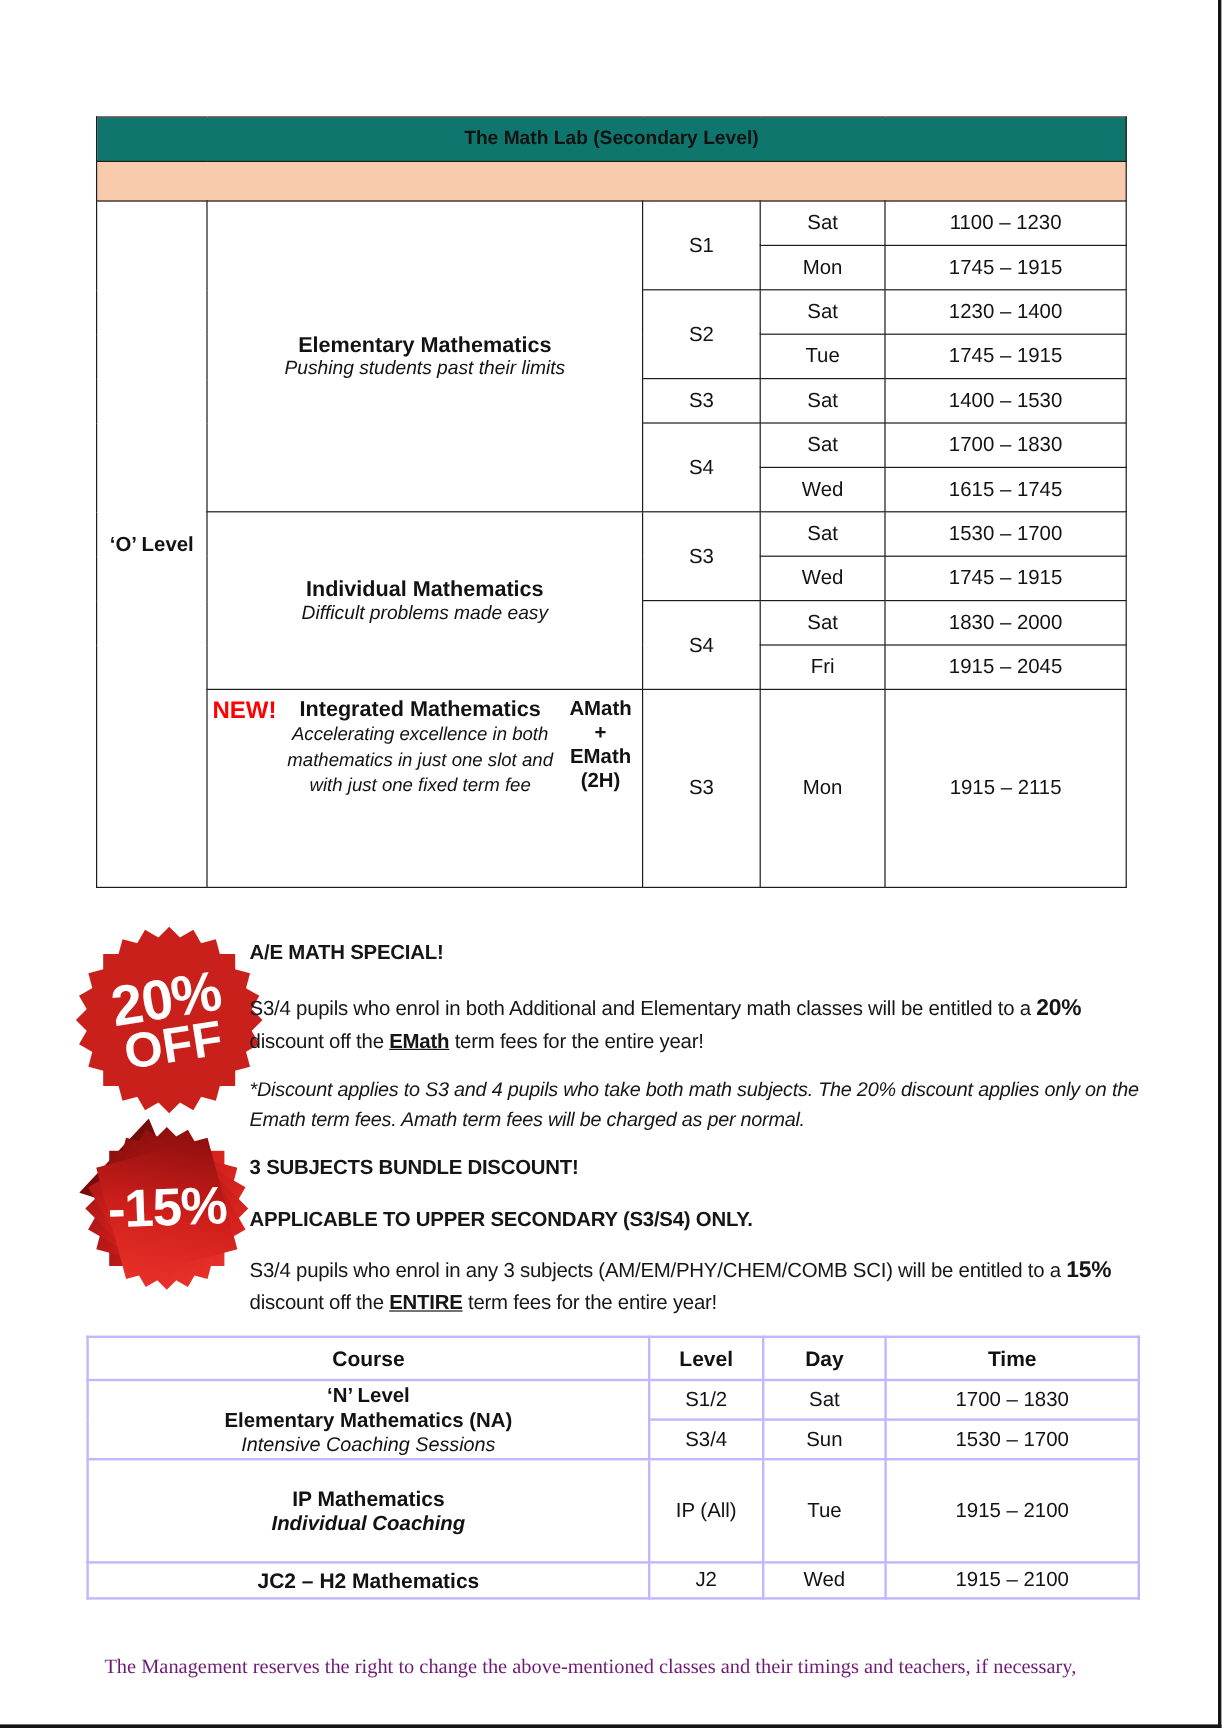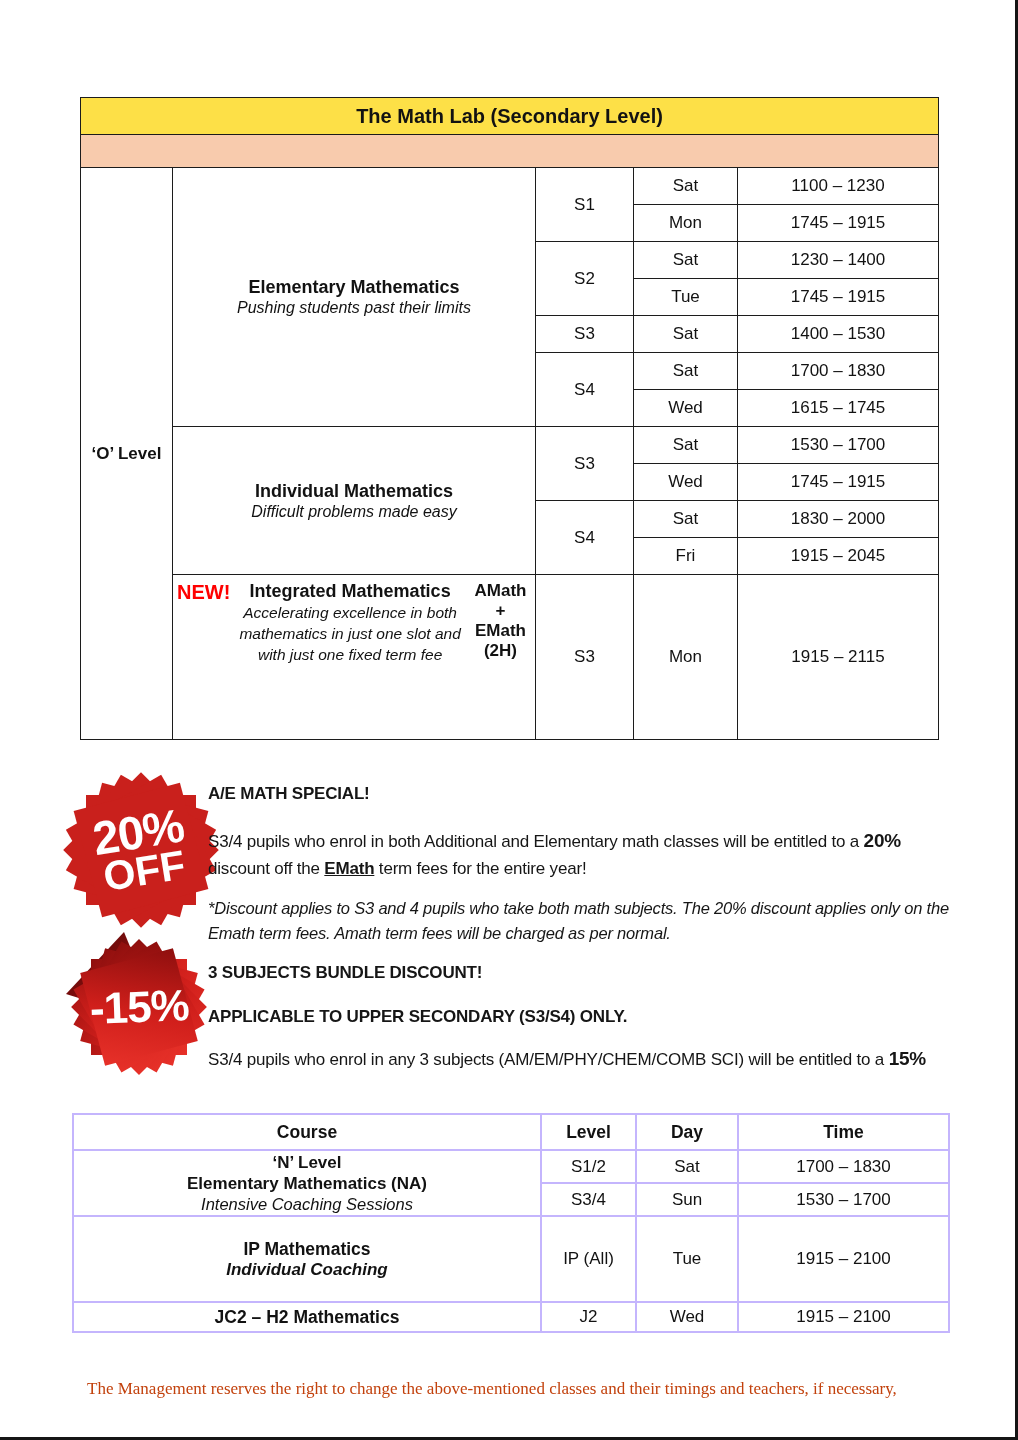--- a/index.html
+++ b/index.html
@@ -6,21 +6,21 @@
   .page {
     position:relative; width:1018px; height:1440px; background:#ffffff;
     font-family:"Liberation Sans", sans-serif; color:#121212;
     box-sizing:border-box; border-right:3px solid #151515; border-bottom:3px solid #151515;
     overflow:hidden;
   }
 
   
   table.sched { position:absolute; left:80px; top:97px; width:858px; border-collapse:collapse; table-layout:fixed; }
   table.sched td { border:1.5px solid #1c1c1c; text-align:center; vertical-align:middle; font-size:17px; padding:0 2px; }
-  tr.title-row td { background:#fde047; height:36px; font-weight:bold; font-size:20px; }
+  tr.title-row td { background:#0f766e; height:36px; font-weight:bold; font-size:16px; }
   tr.spacer-row td { background:#F8CBAD; height:32px; }
   tr.slot-row { height:37px; }
   td.group-cell { font-weight:bold; font-size:17px; }
   .course-name { font-weight:bold; font-size:18px; }
   .tagline { font-style:italic; font-size:16px; margin-top:1px; }
   td.integrated-cell { height:164px; }
   .integrated-inner { display:flex; flex-direction:row; justify-content:space-between; height:152px; padding:6px 2px; }
   .new-label { color:#ff0000; font-weight:bold; font-size:20px; }
   .integrated-tagline { font-style:italic; font-size:15.5px; line-height:21px; }
   .integrated-sub { font-weight:bold; font-size:17px; }
@@ -59,21 +59,21 @@
   .nlevel-line { font-weight:bold; font-size:17px; line-height:21px; }
   .nlevel-italic { font-style:italic; font-size:16.5px; line-height:21px; }
   td.ip-cell { height:84px; }
   .ip-title { font-weight:bold; font-size:17.5px; }
   .ip-sub { font-weight:bold; font-style:italic; font-size:17px; }
   tr.jcrow { height:30px; }
   .jc-title { font-weight:bold; font-size:17.5px; }
 
   
   .footer { position:absolute; left:87px; top:1377px; width:820px;
-    font-family:"Liberation Serif", serif; font-size:17px; color:#c2410c; line-height:23px; }
+    font-family:"Liberation Serif", serif; font-size:17px; color:#701a75; line-height:23px; }
   .footer-line2 { display:flex; align-items:baseline; }
   .footer-updated { margin-left:auto; border-bottom:1.6px solid #0d0d0d; padding:0 12px 0 6px; }
   .footer-page { margin-left:26px; white-space:pre; }
   .footer-page b { font-weight:bold; }
 </style>
 </head>
 <body>
 
 <div class="page">
 
@@ -208,20 +208,21 @@
     <div class="badge-text">
       <span class="bt-single">-15%</span>
     </div>
   </div>
 
   <div class="promo-heading" style="top:963px">3 SUBJECTS BUNDLE DISCOUNT!</div>
   <div class="promo-heading" style="top:1007px">APPLICABLE TO UPPER SECONDARY (S3/S4) ONLY.</div>
 
   <div class="promo-body" style="top:1045px">
     <div><span>S3/4 pupils who enrol in any 3 subjects (AM/EM/PHY/CHEM/COMB SCI) will be entitled to a </span><span class="pct">15%</span></div>
+    <div><span>discount off the </span><span class="uline">ENTIRE</span><span> term fees for the entire year!</span></div>
   </div>
 
   <table class="courses">
     <colgroup>
       <col style="width:468px">
         <col style="width:95px">
         <col style="width:102px">
         <col style="width:211px">
     </colgroup>
     <tbody>

